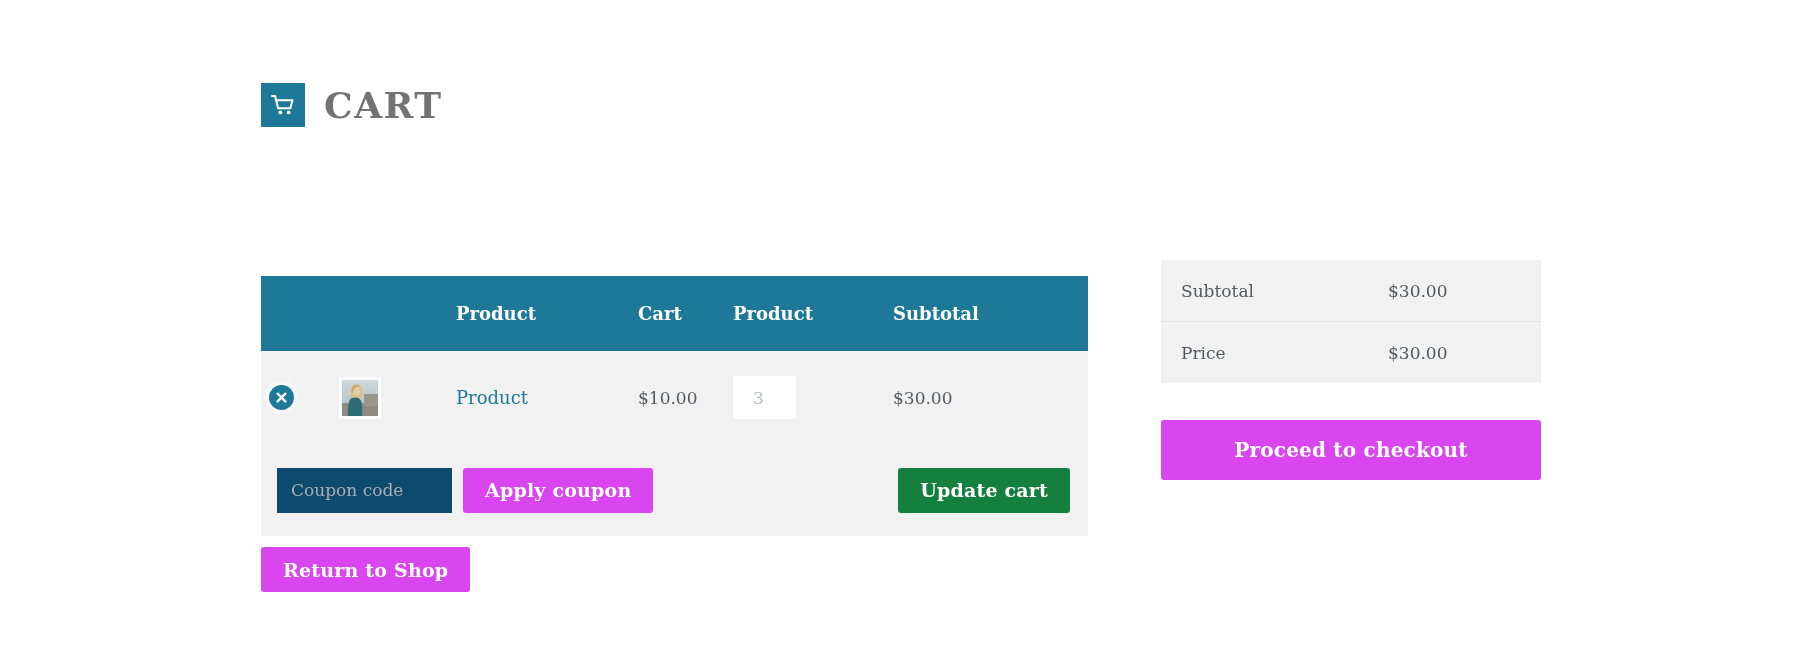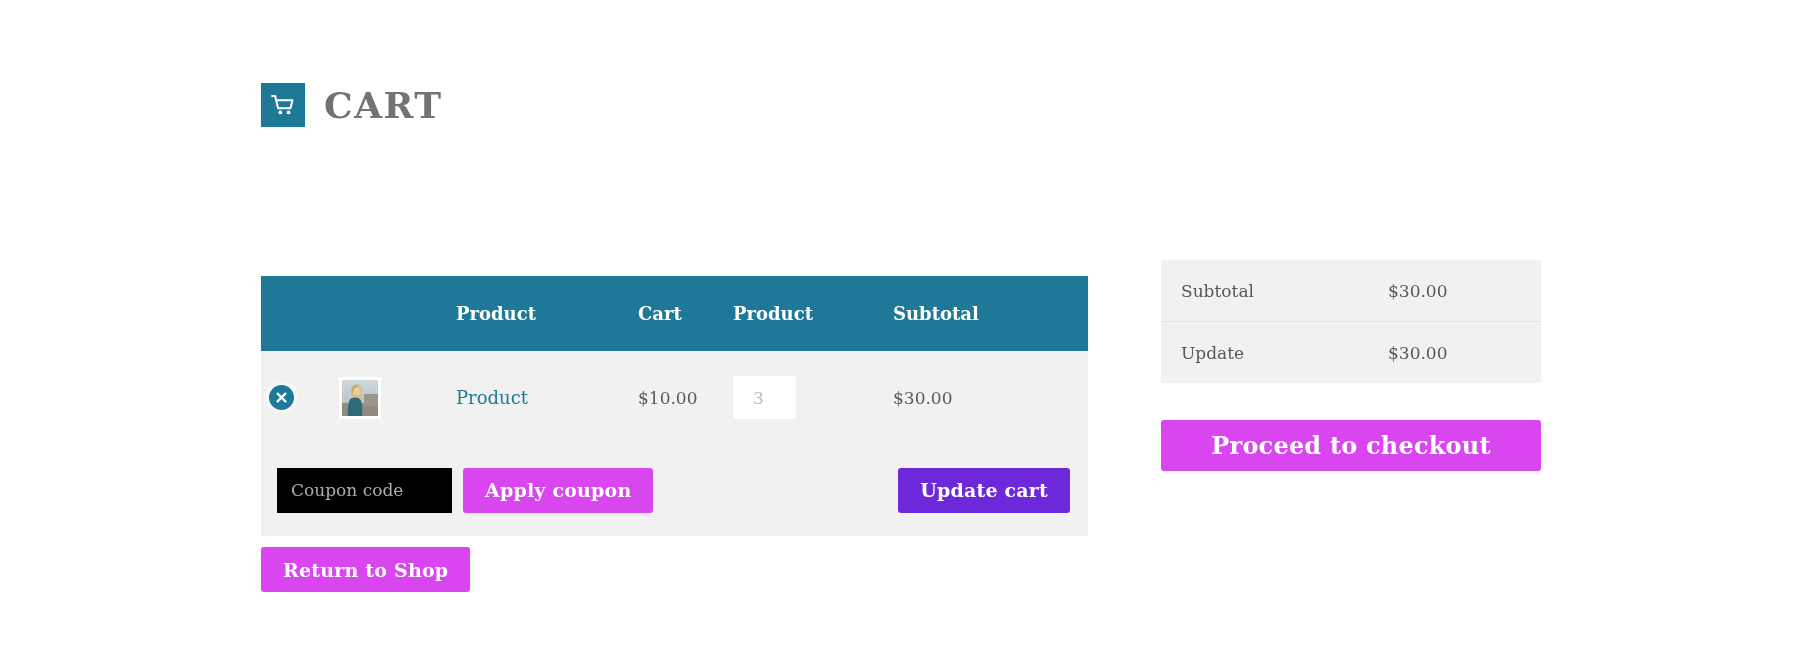--- a/index.html
+++ b/index.html
@@ -168,21 +168,21 @@
   .actions-inner {
     display: flex;
     align-items: center;
     height: 92px;
     padding: 0 18px 0 16px;
     box-sizing: border-box;
   }
   .coupon-input {
     width: 175px;
     height: 45px;
-    background: #000000;
+    background: #0c4a6e;
     border: none;
     outline: none;
     font-size: 17px;
     color: #9aa0a4;
     padding: 0 14px;
     box-sizing: border-box;
     font-family: "DejaVu Serif", "Liberation Serif", serif;
   }
   .coupon-input::placeholder { color: #a8aeb2; opacity: 1; }
 
@@ -196,21 +196,21 @@
     cursor: pointer;
     border-radius: 3px;
     letter-spacing: 0.2px;
     display: inline-flex;
     align-items: center;
     justify-content: center;
     text-decoration: none;
     box-sizing: border-box;
   }
   .btn-teal   { background: #d946ef; }
-  .btn-muted  { background: #6d28d9; cursor: default; }
+  .btn-muted  { background: #15803d; cursor: default; }
 
   .apply-coupon-btn {
     height: 45px;
     padding: 0 22px;
     margin-left: 11px;
   }
   .update-cart-btn {
     height: 45px;
     padding: 0 22px;
     margin-left: auto;
@@ -256,22 +256,22 @@
   .totals-table tr.subtotal-row th,
   .totals-table tr.subtotal-row td {
     border-bottom: 1px solid #e2e2e2;
   }
   .totals-table th { width: 205px; padding-left: 20px; }
   .totals-table td { padding-left: 2px; }
 
   .checkout-btn {
     margin-top: 37px;
     width: 380px;
-    height: 51px;
-    font-size: 24px;
+    height: 60px;
+    font-size: 20px;
   }
 </style>
 </head>
 <body>
 
 <div class="page">
 
   <div class="page-title-wrap">
     <span class="cart-icon-box">
       <svg width="24" height="22" viewBox="0 0 24 22" aria-hidden="true">
@@ -356,21 +356,21 @@
   <a href="#" class="btn btn-teal return-btn">Return to Shop</a>
 
   <div class="totals-col">
     <table class="totals-table">
       <tbody>
         <tr class="subtotal-row">
           <th>Subtotal</th>
           <td>$30.00</td>
         </tr>
         <tr class="total-row">
-          <th>Update</th>
+          <th>Price</th>
           <td>$30.00</td>
         </tr>
       </tbody>
     </table>
     <a href="#" class="btn btn-teal checkout-btn">Proceed to checkout</a>
   </div>
 
 </div>
 
 </body></html>

